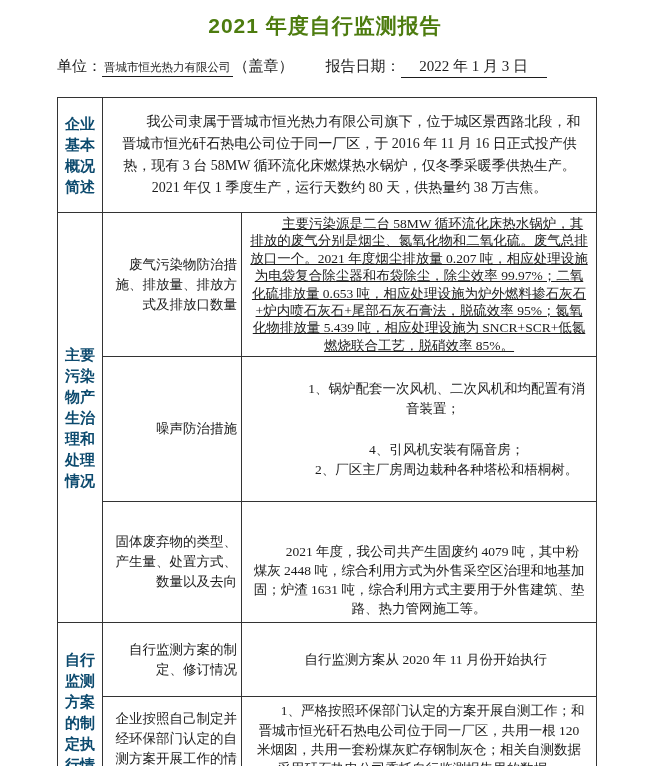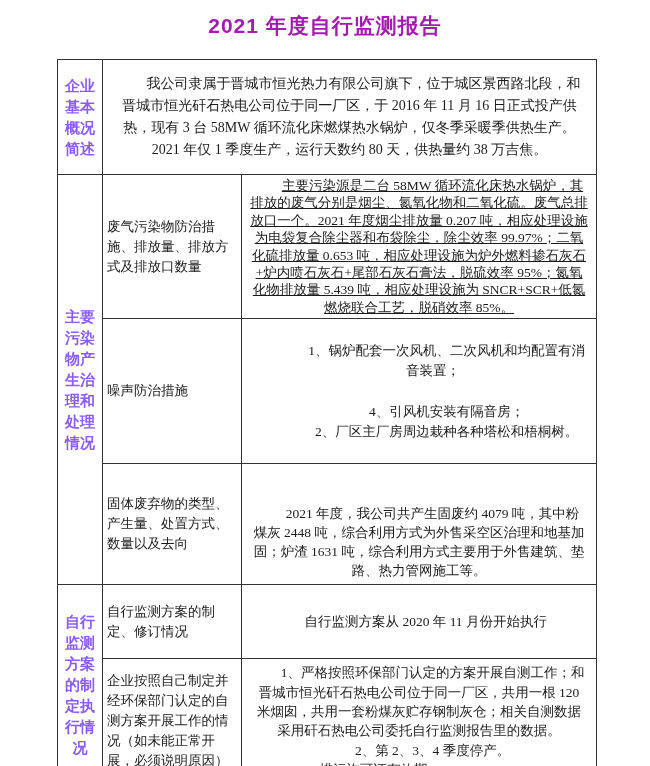--- a/index.html
+++ b/index.html
@@ -17,21 +17,21 @@
     overflow: hidden;
   }
   .title {
     margin: 0;
     padding-top: 12px;
     text-align: center;
     font-family: "Liberation Sans", "DejaVu Sans", sans-serif;
     font-weight: bold;
     font-size: 21px;
     letter-spacing: 1px;
-    color: #a21caf;
+    color: #4d7c0f;
   }
   .info-line {
     margin: 17px 0 0 57px;
     width: 539px;
     font-size: 15px;
     white-space: nowrap;
   }
   .info-line .unit-label { font-weight: 400; }
   .company-name {
     display: inline-block;
@@ -75,24 +75,24 @@
   }
   td.vhead .vtext {
     display: inline-block;
     width: 34px;
     font-family: "Liberation Sans", "DejaVu Sans", sans-serif;
     font-weight: bold;
     font-size: 15px;
     line-height: 21px;
     word-break: break-all;
     text-align: center;
-    color: #8b5cf6;
+    color: #0c4a6e;
   }
   td.label-cell {
-    text-align: left;
+    text-align: right;
     font-size: 13.5px;
     line-height: 20px;
     padding: 4px 4px;
     word-break: break-all;
   }
   td.content-cell {
     text-align: center;
     font-size: 13.5px;
     padding: 4px 10px;
   }
@@ -110,20 +110,23 @@
   td.plan-cell p { text-indent: 1em; line-height: 20px; }
   td.impl-cell p { line-height: 19.4px; }
 </style>
 </head>
 <body>
 
 <div class="page">
 
   <h1 class="title">2021 年度自行监测报告</h1>
 
+  <div class="info-line">
+    <span class="unit-label">单位：</span><span class="company-name">晋城市恒光热力有限公司</span><span class="seal-label">（盖章）</span><span class="date-label">报告日期：</span><span class="date-value">2022 年 1 月 3 日</span>
+  </div>
 
   <table class="report">
     <colgroup>
       <col class="c1">
         <col class="c2">
         <col class="c3">
     </colgroup>
 
     <tbody>
         <tr class="r1">

